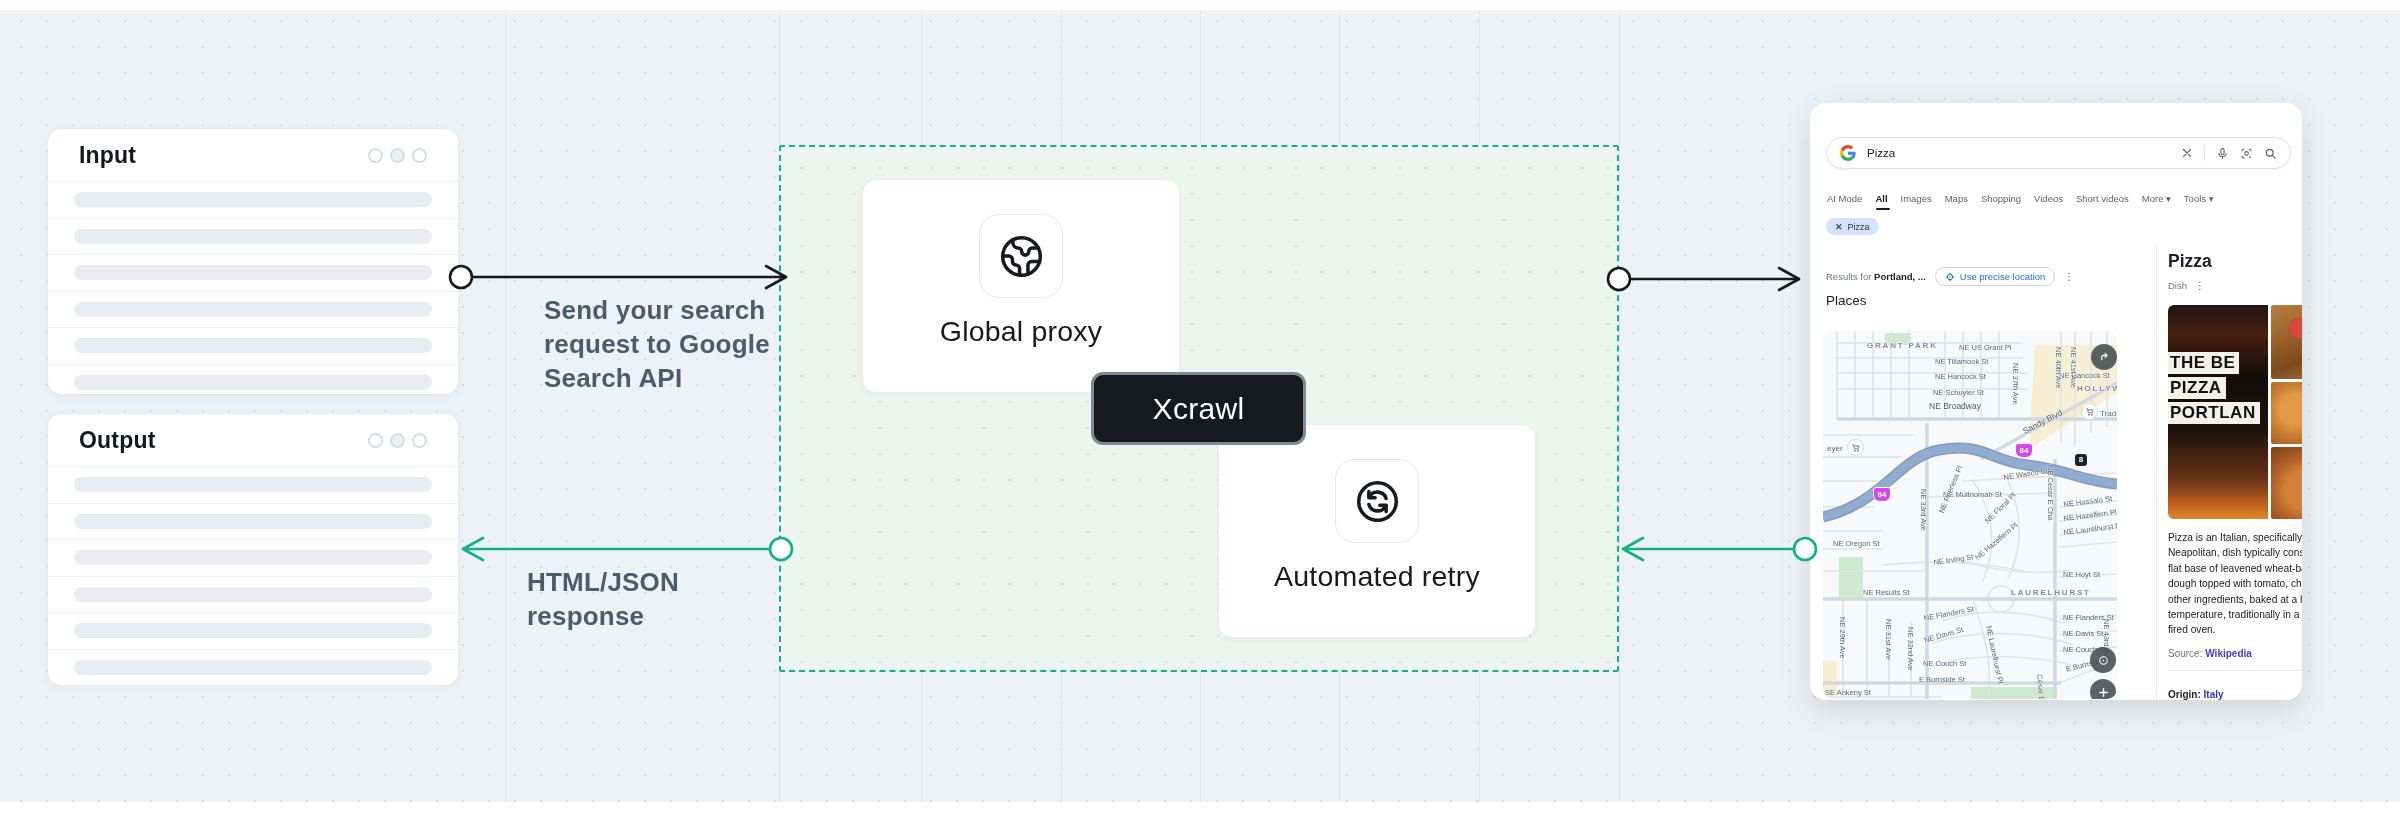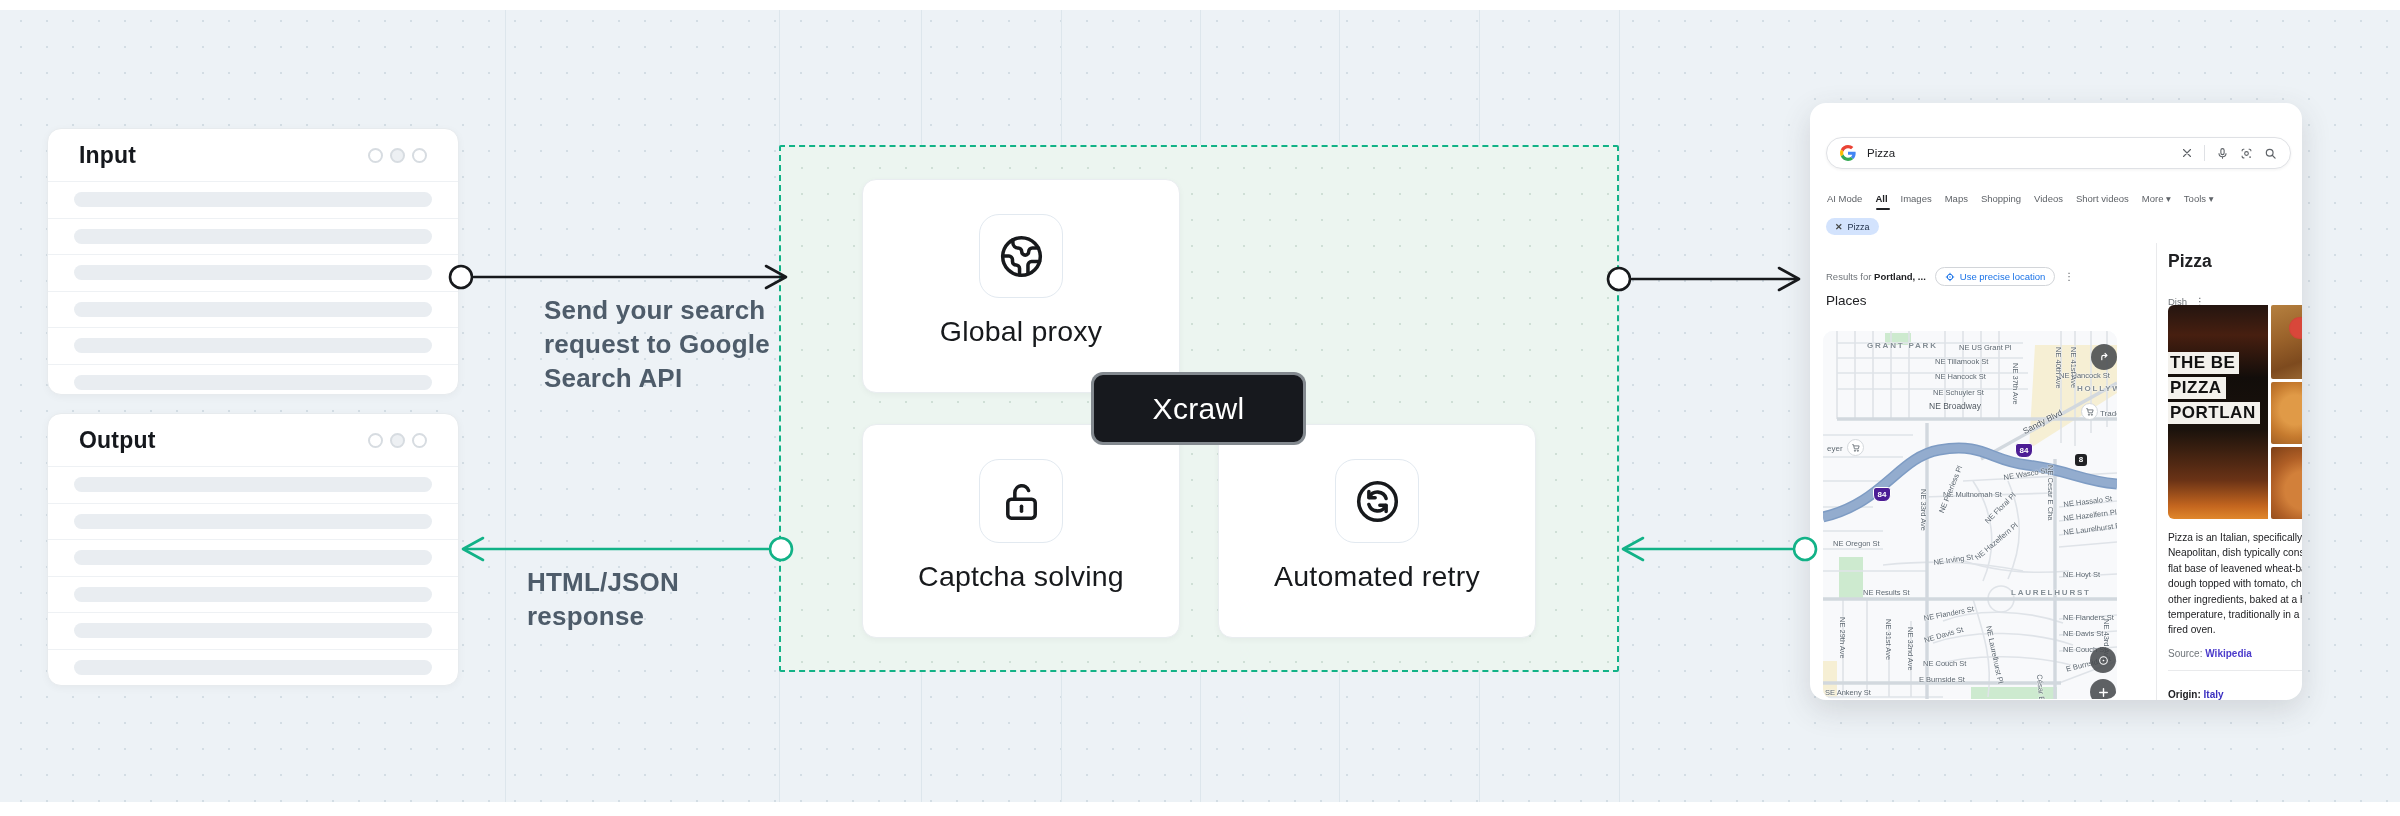--- a/index.html
+++ b/index.html
@@ -91,36 +91,36 @@
 
   
   .gmap{position:absolute;left:13px;top:228px;width:294px;height:368px;border-radius:10px;
     overflow:hidden;background:#f8f9fb;}
   .gmap svg.roads{position:absolute;left:0;top:0;}
   .mlab{position:absolute;font-size:7.5px;color:#5b6670;white-space:nowrap;
     transform-origin:left top;text-shadow:0 0 2px #fff,0 0 2px #fff;}
   .mlab.major{font-size:8.5px;color:#4e5760;}
   .mlab.district{font-size:8px;letter-spacing:1.8px;color:#838d95;font-weight:bold;}
   .mlab.poi{font-size:8px;color:#5f6a73;}
-  .shield{position:absolute;width:18px;height:15px;background:#4c1d95;border:1px solid #fff;
+  .shield{position:absolute;width:18px;height:15px;background:#d946ef;border:1px solid #fff;
     border-radius:3px 3px 7px 7px;color:#fff;font-size:8px;font-weight:bold;text-align:center;
     line-height:13px;}
   .shield.transit{width:12px;height:12px;background:#202124;border-radius:3px;line-height:11px;
     border:none;font-size:8px;}
   .cart{position:absolute;width:17px;height:17px;border-radius:50%;background:#fff;
     border:1px solid #d5d9dd;display:flex;align-items:center;justify-content:center;}
   .mapbtn{position:absolute;width:26px;height:26px;border-radius:50%;background:rgba(72,75,79,.88);
     display:flex;align-items:center;justify-content:center;cursor:pointer;}
 
   
   .kdivider{position:absolute;left:346px;top:140px;bottom:0;width:1px;background:#e9eaec;}
   .knowledge{position:absolute;left:358px;top:0;width:170px;height:100%;}
   .k-title{position:absolute;left:0;top:148px;font-size:17.5px;font-weight:bold;color:#202124;}
   .k-sub{position:absolute;left:0;top:177px;display:flex;gap:8px;align-items:center;
-    font-size:9.5px;color:#70757a;margin-top:16px;}
+    font-size:9.5px;color:#70757a;}
   .k-collage{position:absolute;left:0;top:202px;width:160px;height:214px;}
   .poster{position:absolute;left:0;top:0;width:100px;height:214px;border-radius:6px 0 0 6px;
     overflow:hidden;background:linear-gradient(180deg,#241510 0%,#471f10 14%,#120d0a 34%,
       #1a120c 58%,#6b3316 82%,#c4661f 94%,#e0872c 100%);}
   .poster-line{display:inline-block;background:#f3f1ec;color:#111;font-weight:bold;
     font-size:17px;padding:1px 4px;margin:3px 0 0 -2px;letter-spacing:.5px;
     font-family:"Liberation Sans",sans-serif;white-space:nowrap;}
   #poster-lines{position:absolute;left:0;top:44px;display:flex;flex-direction:column;
     align-items:flex-start;}
   .strip{position:absolute;left:103px;top:0;width:60px;}
@@ -230,30 +230,20 @@
           <circle cx="12" cy="12" r="9.6"></circle>
         <path d="M21.2 14.6h-4.1a1.8 1.8 0 0 0-1.8 1.8v4.3"></path>
         <path d="M7.6 3.5V5a2.7 2.7 0 0 0 2.7 2.7 1.8 1.8 0 0 1 1.8 1.8 1.8 1.8 0 0 0 3.6 0 1.8 1.8 0 0 1 1.8-1.8h3.2"></path>
         <path d="M11 21.5v-3.4a1.8 1.8 0 0 0-1.8-1.8 1.8 1.8 0 0 1-1.8-1.8v-.9a1.8 1.8 0 0 0-1.8-1.8H2.5"></path>
       </svg>
     </div>
     <span class="feature-label">Global proxy</span>
   </div>
 
 
-  <div class="feature" style="left:862px;top:424px">
-    <div class="icon-tile">
-      <svg viewBox="0 0 24 24">
-        <rect x="5" y="10.8" width="14" height="9.7" rx="1.8"></rect>
-        <path d="M8.6 10.8V7.4a3.6 3.6 0 0 1 7-1"></path>
-        <path d="M12 14.4v2.6"></path>
-      </svg>
-    </div>
-    <span class="feature-label">Captcha solving</span>
-  </div>
 
   <div class="feature" style="left:1218px;top:424px">
     <div class="icon-tile">
       <svg viewBox="0 0 24 24">
         <circle cx="12" cy="12" r="9.6"></circle>
         <path d="M16.4 10.5a4.6 4.6 0 0 0-8.6-.6"></path>
         <path d="M7.6 6.9v3.2h3.2"></path>
         <path d="M7.6 13.5a4.6 4.6 0 0 0 8.6.6"></path>
         <path d="M16.4 17.1v-3.2h-3.2"></path>
       </svg>

